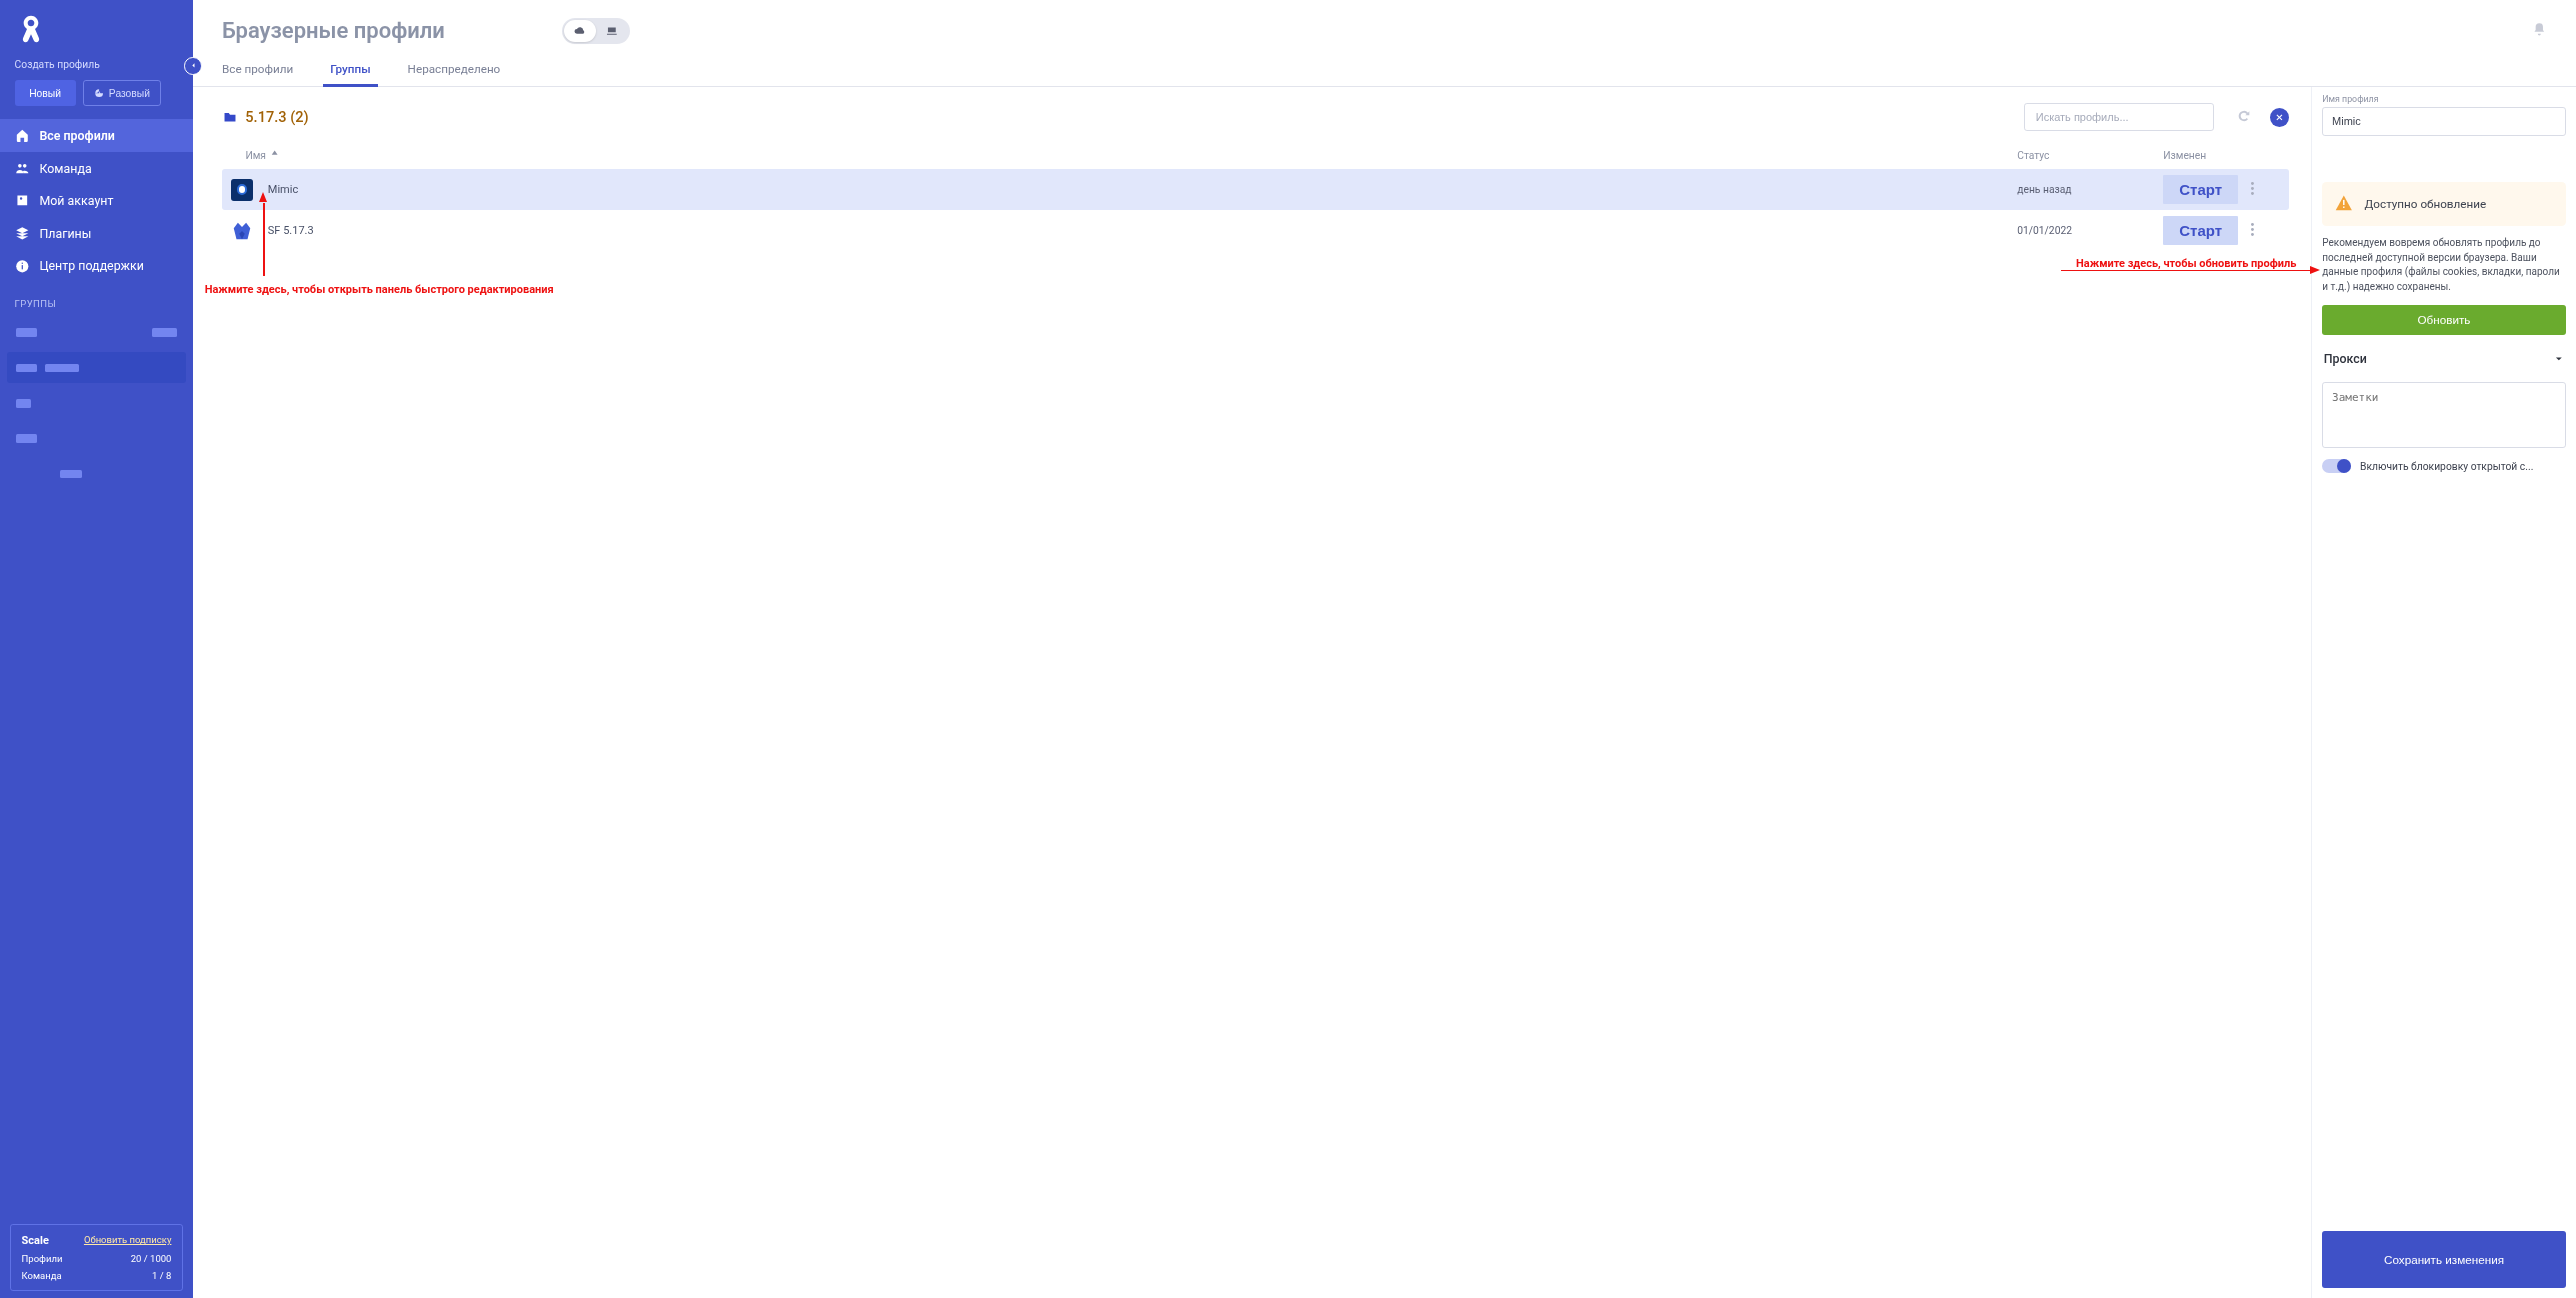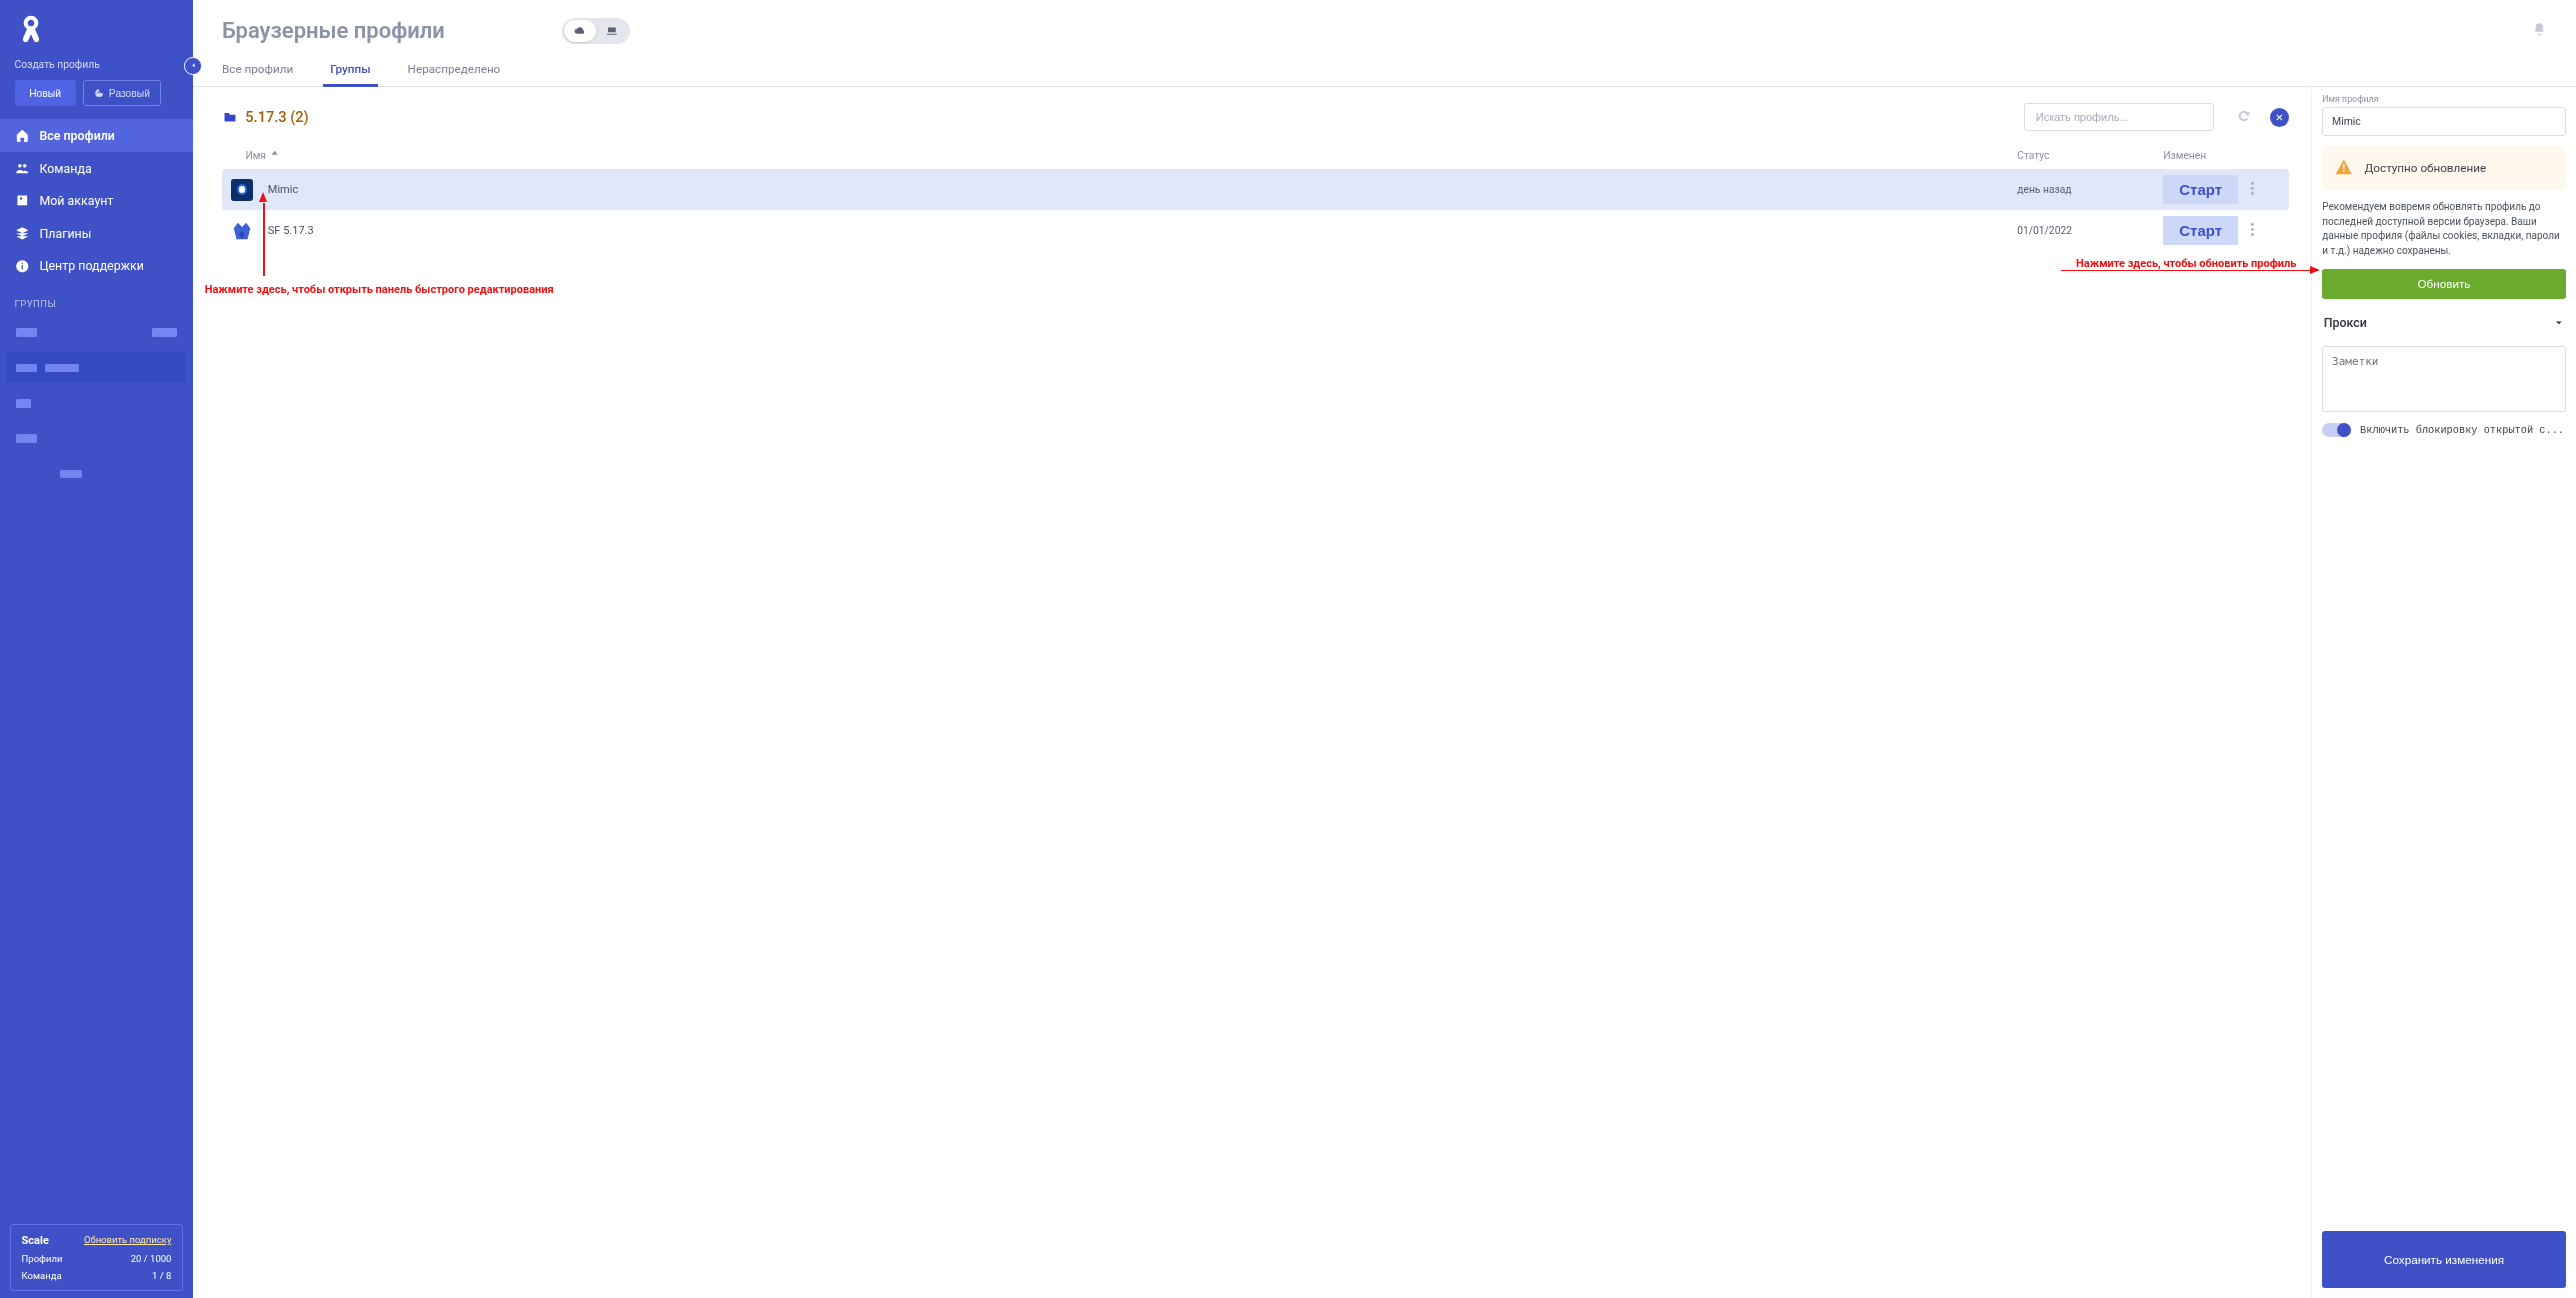--- a/index.html
+++ b/index.html
@@ -82,33 +82,33 @@
   .row-more svg { width:2.9px; height:13px; }
   .row-more circle { fill:#a8adbd; }
 
   .annot { position:absolute; color:#e11; font-weight:700; font-size:11px; white-space:nowrap; pointer-events:none; }
   .arrow-line { position:absolute; background:#e11; }
 
   
   .side-panel { width:265px; flex-shrink:0; padding:7.3px 10.3px 10.3px 10.3px; border-left:0.7px solid #edf0f6; display:flex; flex-direction:column; gap:10.3px; overflow:auto; }
   .field-label { font-size:8.8px; color:#8f94a5; margin-bottom:2.9px; display:block; }
   .text-input { width:100%; border:0.7px solid #d9dce6; border-radius:2.9px; padding:7.3px 8.8px; font-size:11px; color:#3d424f; }
-  .update-box { background:#fff8ed; border-radius:4.4px; padding:11.7px 13px; display:flex; align-items:center; gap:11.7px; }
+  .update-box { background:#fff8ed; border-radius:4.4px; padding:11.7px 13px; display:flex; align-items:center; gap:11.7px;margin-top:36px; }
   .warn-icon svg { width:17.6px; height:17.6px; }
   .update-box span { font-size:11.7px; color:#3d424f; }
   .update-text { font-size:10px; color:#4d525f; line-height:1.45; }
   .btn-update { width:100%; background:#6aab2e; color:#fff; border:none; border-radius:2.9px; padding:8.8px 0; font-size:11.7px; cursor:pointer; position:relative; }
   .section-hd { display:flex; justify-content:space-between; align-items:center; font-size:12.4px; font-weight:500; color:#2f333d; padding:5.9px 1.5px; cursor:pointer; }
   .section-hd svg { width:11.7px; height:11.7px; fill:#2f333d; }
   .notes { width:100%; border:0.7px solid #d9dce6; border-radius:2.9px; padding:7.3px 8.8px; font-size:11px; color:#8f94a5; height:66px; resize:none; }
   .toggle-row { display:flex; align-items:center; gap:8.8px; font-size:10.3px; color:#3d424f; }
   .switchouter { width:29px; height:14.6px; border-radius:7.3px; background:#c8cff4; position:relative; flex-shrink:0; }
   .switchouter .knob { position:absolute; width:14.6px; height:14.6px; border-radius:50%; background:#3f51c7; top:0; right:0; }
   .btn-save { width:100%; background:#3f51c7; color:#fff; border:none; border-radius:2.9px; padding:22px 0; font-size:11.7px; cursor:pointer; margin-top:auto; }
-  .ellipsis { white-space:nowrap; overflow:hidden; text-overflow:ellipsis;font-family:Liberation Mono, monospace; }
+  .ellipsis { white-space:nowrap; overflow:hidden; text-overflow:ellipsis; }
 
   
   .arrow-head-up { width:0; height:0; border-left:4.4px solid transparent; border-right:4.4px solid transparent; border-bottom:10.3px solid #e11; position:absolute; }
   .arrow-head-right { width:0; height:0; border-top:4.4px solid transparent; border-bottom:4.4px solid transparent; border-left:10.3px solid #e11; position:absolute; }
 </style>
 </head>
 <body>
 
 <div class="app">
 

